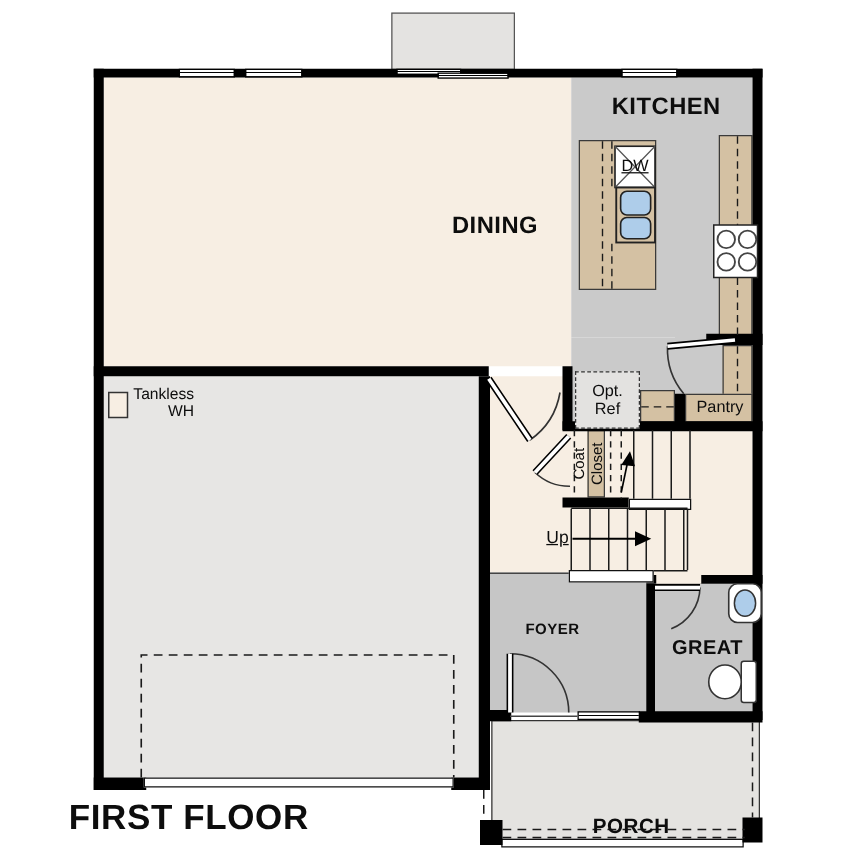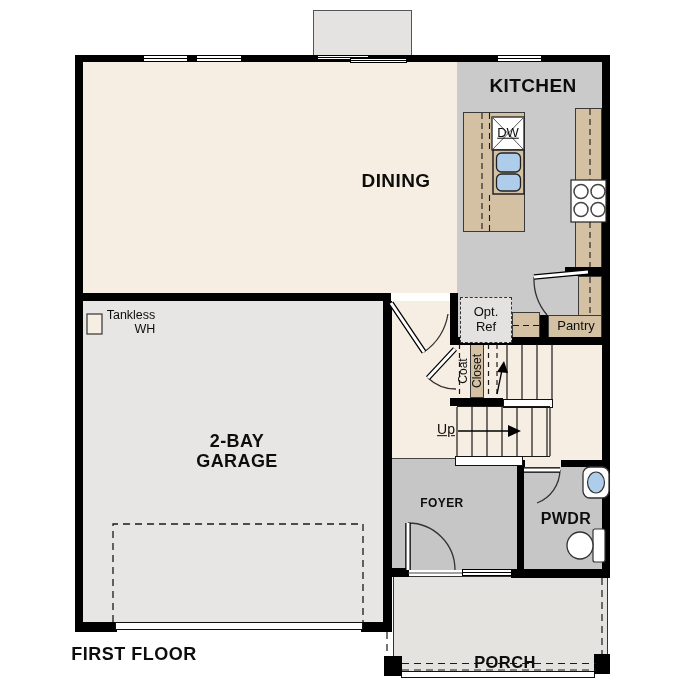--- a/index.html
+++ b/index.html
@@ -159,29 +159,27 @@
     <g stroke="#000" stroke-width="5.5" fill="none">
       <path d="M391 303 L424 352 M455 349 L428 378 M588 272 L534 277 M524 470 L560 470 M408 570 L408 523"></path>
     </g>
     <g stroke="#fff" stroke-width="3" fill="none">
       <path d="M391 303 L424 352 M455 349 L428 378 M588 272 L534 277 M524 470 L560 470 M408 570 L408 523"></path>
     </g>
   </svg>
 
   <div class="label room-lb z6" style="left:386px;top:181px;font-size:19px;margin-left:10px;">DINING</div>
   <div class="label room-lb z6" style="left:533px;top:86px;font-size:19px;">KITCHEN</div>
-  <div class="label room-lb z6" style="left:237px;top:451px;font-size:18px;">2-BAY
-GARAGE</div>
   <div class="label room-lb z6" style="left:442px;top:504px;font-size:12px;">FOYER</div>
-  <div class="label room-lb z6" style="left:566px;top:519px;font-size:16px;">PWDR</div>
+  <div class="label room-lb z6" style="left:566px;top:519px;font-size:16px;">GREAT</div>
   <div class="label room-lb z6" style="left:505px;top:622px;font-size:16.5px;margin-top:40px;">PORCH</div>
   <div class="label small-lb z6" style="left:576px;top:326px;font-size:13px;">Pantry</div>
   <div class="label small-lb z6" style="left:508px;top:133px;font-size:13px;text-decoration:underline;">DW</div>
   <div class="label small-lb z6" style="left:486px;top:320px;font-size:13px;">Opt.
 Ref</div>
   <div class="label small-lb z6" style="left:131px;top:322px;font-size:12.5px;text-align:right;">Tankless
 WH</div>
   <div class="label small-lb rot z6" style="left:464px;top:371px;font-size:12px;">Coat</div>
   <div class="label small-lb rot z6" style="left:478px;top:371px;font-size:12px;">Closet</div>
   <div class="label small-lb z6" style="left:446px;top:430px;font-size:14px;text-decoration:underline;">Up</div>
-  <div class="label room-lb z6" style="left:134px;top:654px;font-size:18px;letter-spacing:.5px;">FIRST FLOOR</div>
+  <div class="label room-lb z6" style="left:151px;top:654px;font-size:28px;letter-spacing:.5px;">FIRST FLOOR</div>
 
 </div>
 
 </body></html>

